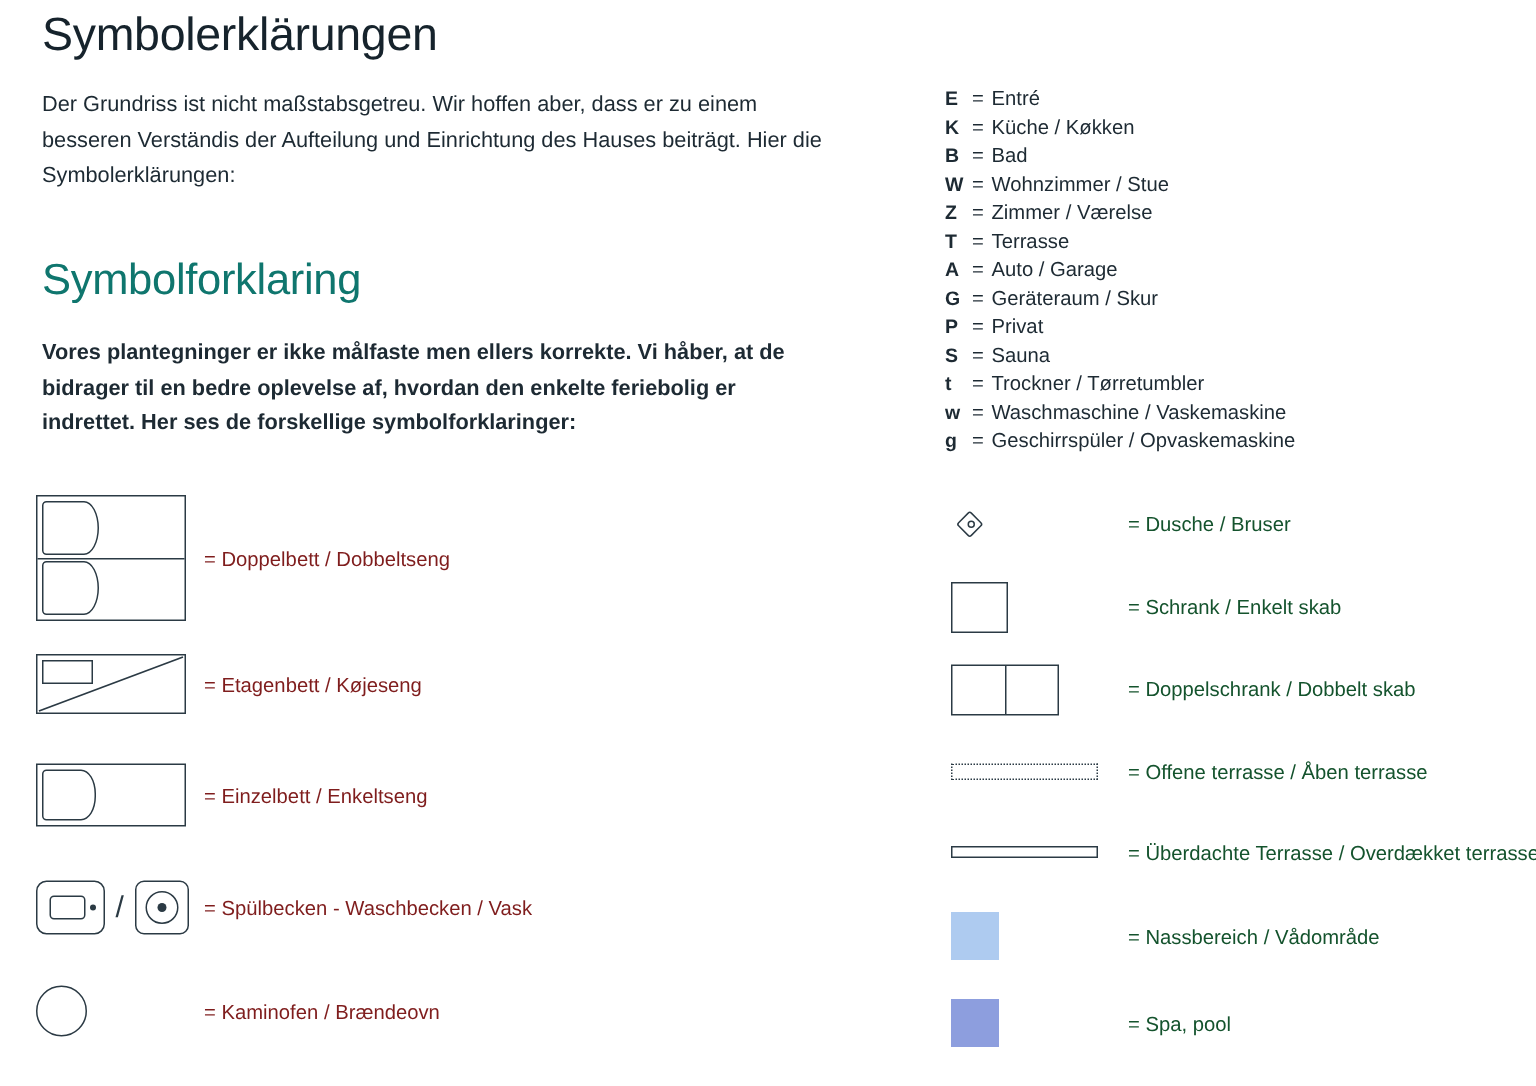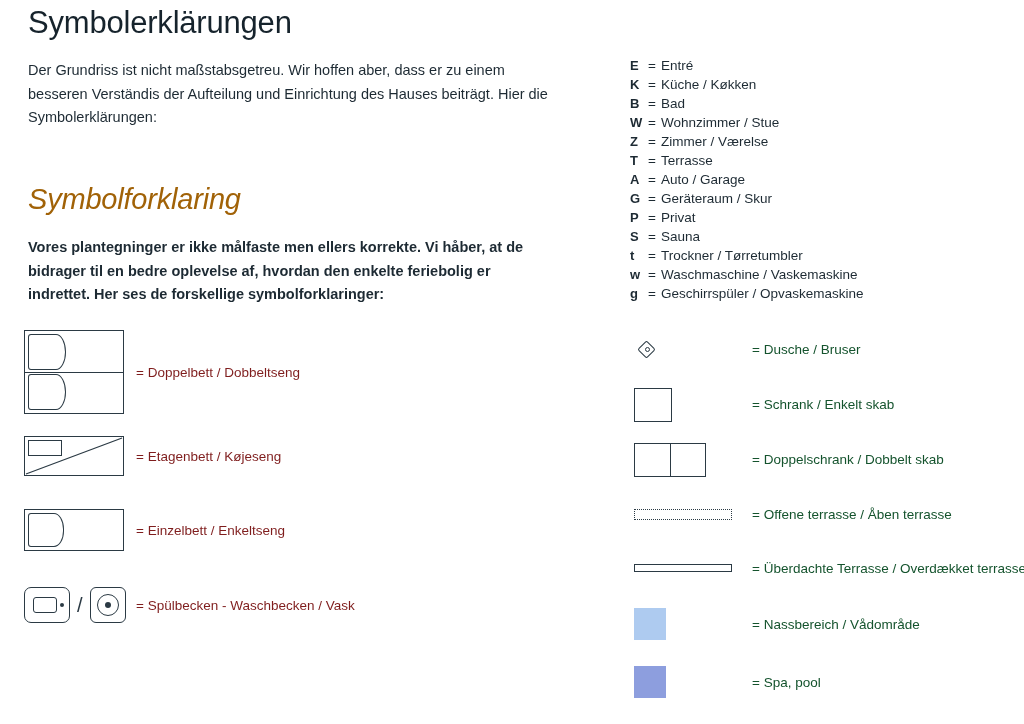--- a/index.html
+++ b/index.html
@@ -40,24 +40,23 @@
     font-size: 14.5px;
     line-height: 1.62;
     color: #1d2a33;
     margin-top: 18px;
     max-width: 520px;
   }
   .title-da {
     font-size: 29px;
     font-weight: 400;
     letter-spacing: -0.2px;
-    margin: 52px 0 0 0;
+    margin: 40px 0 0 0;
     line-height: 1.2;
-    color: #a16207;
-    font-style: italic;
+    color: #0f766e;
   }
   .para-da {
     margin-top: 20px;
     font-weight: bold;
   }
 
   
   .sym-list {
     position: absolute;
     left: 24px;
@@ -431,20 +430,26 @@
           <div class="sink-round">
             <div class="c1">
                 <div class="c2"></div>
               </div>
           </div>
         </div>
       </div>
       <div class="sym-label">= Spülbecken - Waschbecken / Vask</div>
     </div>
 
+    <div class="sym-row" style="height:60px">
+      <div class="sym-art">
+        <div class="stove"></div>
+      </div>
+      <div class="sym-label">= Kaminofen / Brændeovn</div>
+    </div>
 
   </div>
 
   <div class="letters">
 
     <div class="letter-row">
       <span class="letter-key">E</span>
       <span class="letter-eq">=</span>
       <span class="letter-val">Entré</span>
     </div>

